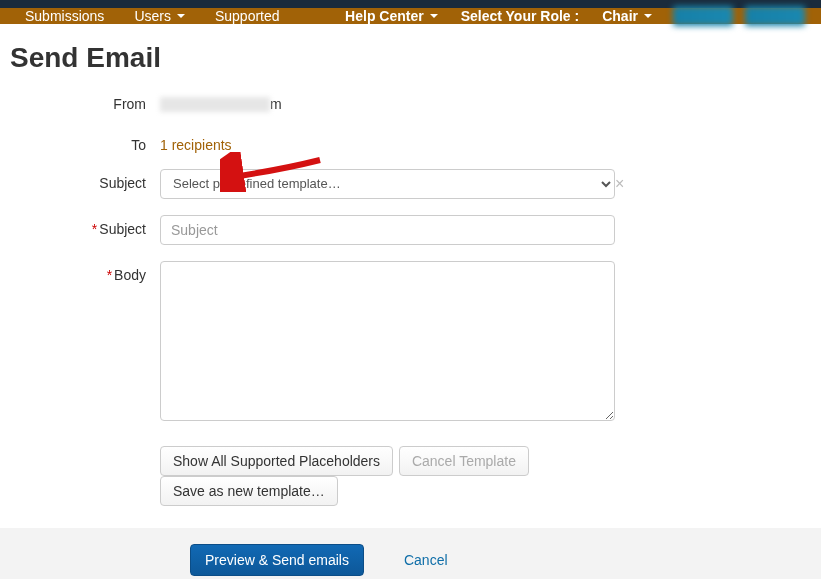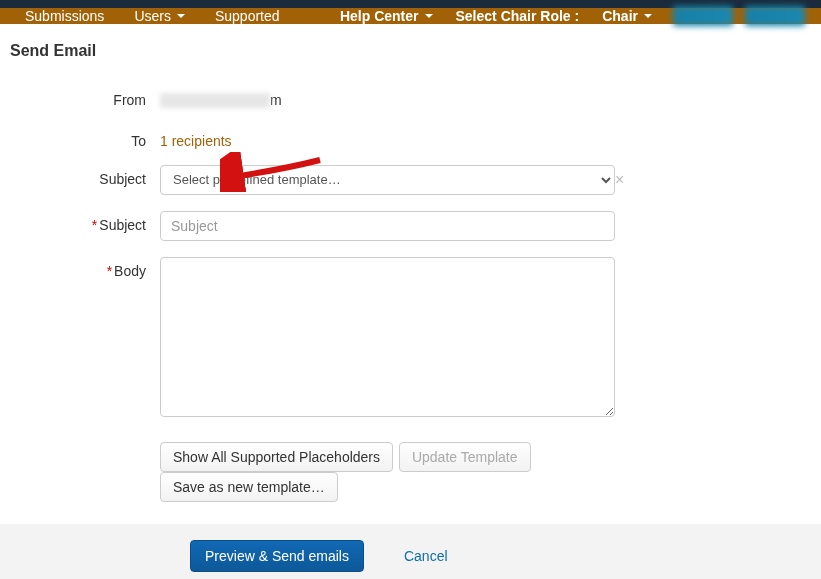--- a/index.html
+++ b/index.html
@@ -64,23 +64,23 @@
       border-left: 4px solid transparent;
       border-right: 4px solid transparent;
       border-top: 4px solid #fff;
       vertical-align: middle;
       margin-left: 2px;
     }
     .content {
       padding: 18px 10px 0 10px;
     }
     h1.page-title {
-      font-size: 16px;
+      font-size: 28px;
       font-weight: bold;
-      margin-bottom: 26px;
+      margin-bottom: 16px;
     }
     .form-row {
       display: flex;
       align-items: flex-start;
       margin-bottom: 16px;
     }
     .label-col {
       width: 150px;
       text-align: right;
       padding-right: 14px;
@@ -217,21 +217,21 @@
       <span>Users</span>
       <span class="caret"></span>
     </div>
     <div class="nav-item">Supported</div>
   </div>
   <div class="nav-right">
     <div class="nav-item" style="font-weight:bold;">
       <span>Help Center</span>
         <span class="caret"></span>
     </div>
-    <div class="role-label">Select Chair Role :</div>
+    <div class="role-label">Select Your Role :</div>
     <div class="nav-item" style="font-weight:bold;">
       <span>Chair</span>
       <span class="caret"></span>
     </div>
     <div class="blurred"></div>
     <div class="blurred"></div>
   </div>
 </div>
 
 <div class="content" style="position:relative;">
@@ -277,21 +277,21 @@
   </div>
 
   <div class="form-row">
     <div class="label-col">
       <span class="required-mark">*</span><span>Body</span>
     </div>
     <div class="field-col">
       <textarea class="body-area" style=""></textarea>
       <div class="btn-row">
         <button class="btn">Show All Supported Placeholders</button>
-        <button class="btn btn-disabled">Update Template</button>
+        <button class="btn btn-disabled">Cancel Template</button>
         <button class="btn">Save as new template…</button>
       </div>
     </div>
   </div>
 
   <svg class="arrow-overlay" width="110" height="40">
     <defs>
       <marker id="ah" markerWidth="12" markerHeight="12" refX="2" refY="5" orient="auto">
         <polygon points="0,0 10,5 0,10" fill="#d41111"></polygon>
       </marker>

